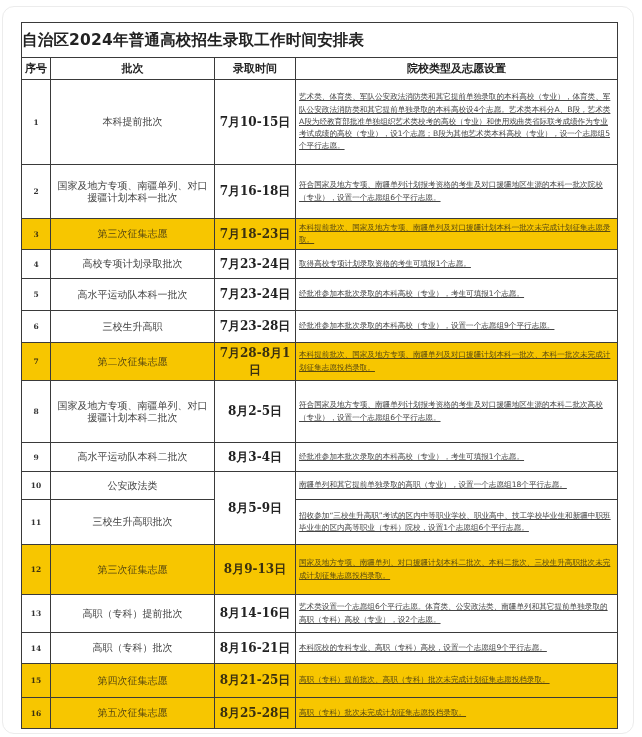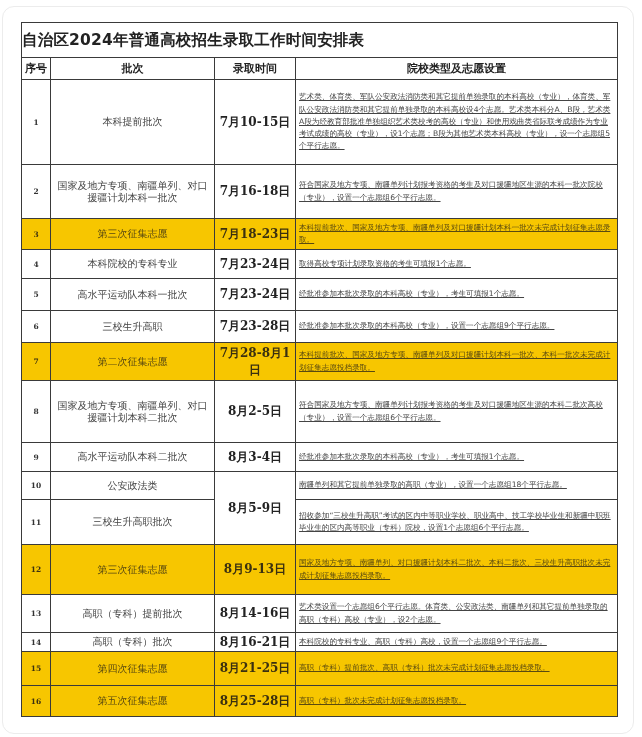--- a/index.html
+++ b/index.html
@@ -133,21 +133,21 @@
 
     <tr class="hl" style="height:31px">
       <td class="c-no">3</td>
       <td class="c-batch">第三次征集志愿</td>
       <td class="c-time">7月18-23日</td>
       <td class="c-desc">本科提前批次、国家及地方专项、南疆单列及对口援疆计划本科一批次未完成计划征集志愿录取。</td>
     </tr>
 
     <tr style="height:29px">
       <td class="c-no">4</td>
-      <td class="c-batch">本科院校的专科专业</td>
+      <td class="c-batch">高校专项计划录取批次</td>
       <td class="c-time">7月23-24日</td>
       <td class="c-desc">取得高校专项计划录取资格的考生可填报1个志愿。</td>
     </tr>
 
     <tr style="height:32px">
       <td class="c-no">5</td>
       <td class="c-batch">高水平运动队本科一批次</td>
       <td class="c-time">7月23-24日</td>
       <td class="c-desc">经批准参加本批次录取的本科高校（专业），考生可填报1个志愿。</td>
     </tr>
@@ -200,21 +200,21 @@
       <td class="c-desc">国家及地方专项、南疆单列、对口援疆计划本科二批次、本科二批次、三校生升高职批次未完成计划征集志愿投档录取。</td>
     </tr>
 
     <tr style="height:38px">
       <td class="c-no">13</td>
       <td class="c-batch">高职（专科）提前批次</td>
       <td class="c-time">8月14-16日</td>
       <td class="c-desc">艺术类设置一个志愿组6个平行志愿。体育类、公安政法类、南疆单列和其它提前单独录取的高职（专科）高校（专业），设2个志愿。</td>
     </tr>
 
-    <tr style="height:19px">
+    <tr style="height:31px">
       <td class="c-no">14</td>
       <td class="c-batch">高职（专科）批次</td>
       <td class="c-time">8月16-21日</td>
       <td class="c-desc">本科院校的专科专业、高职（专科）高校，设置一个志愿组9个平行志愿。</td>
     </tr>
 
     <tr class="hl" style="height:34px">
       <td class="c-no">15</td>
       <td class="c-batch">第四次征集志愿</td>
       <td class="c-time">8月21-25日</td>

